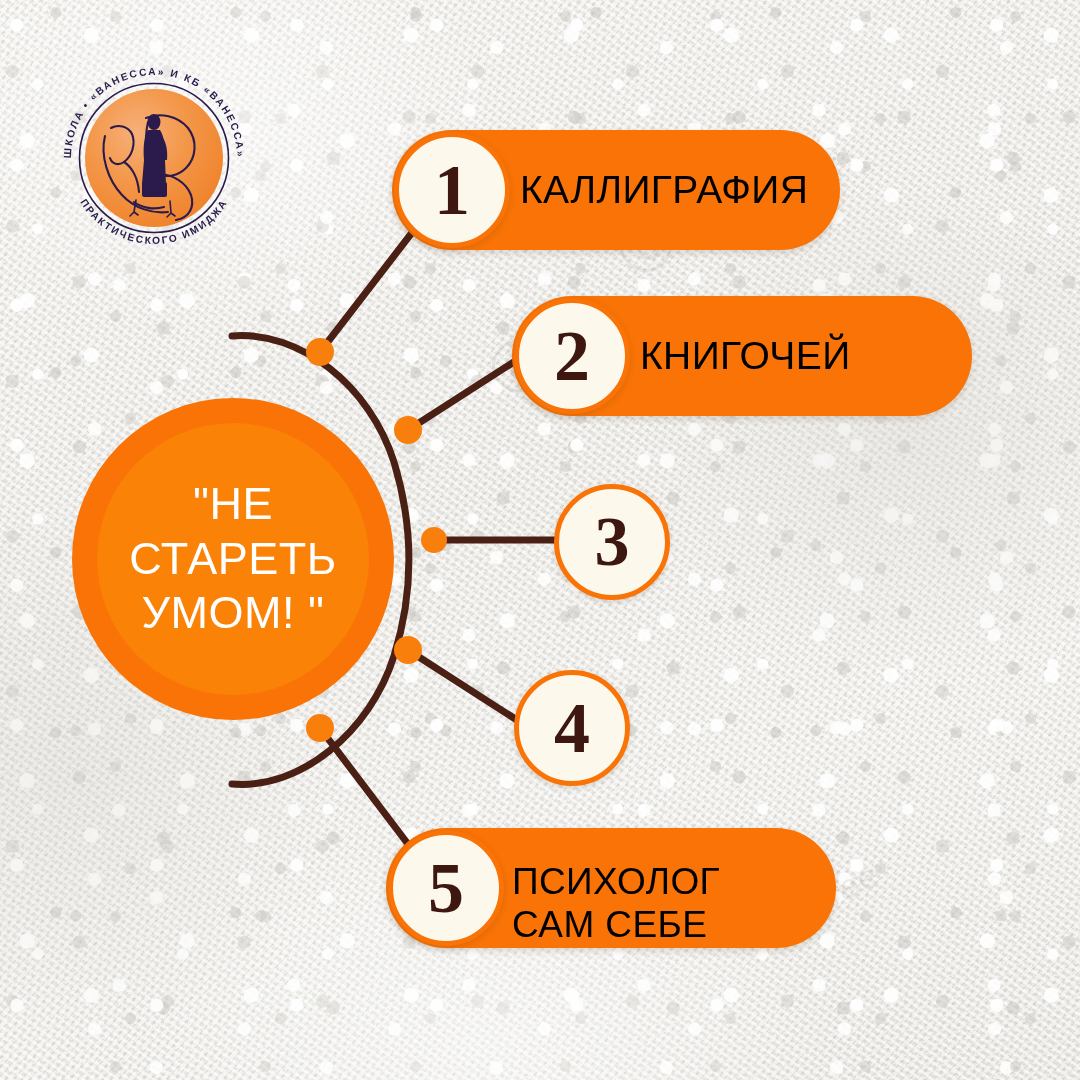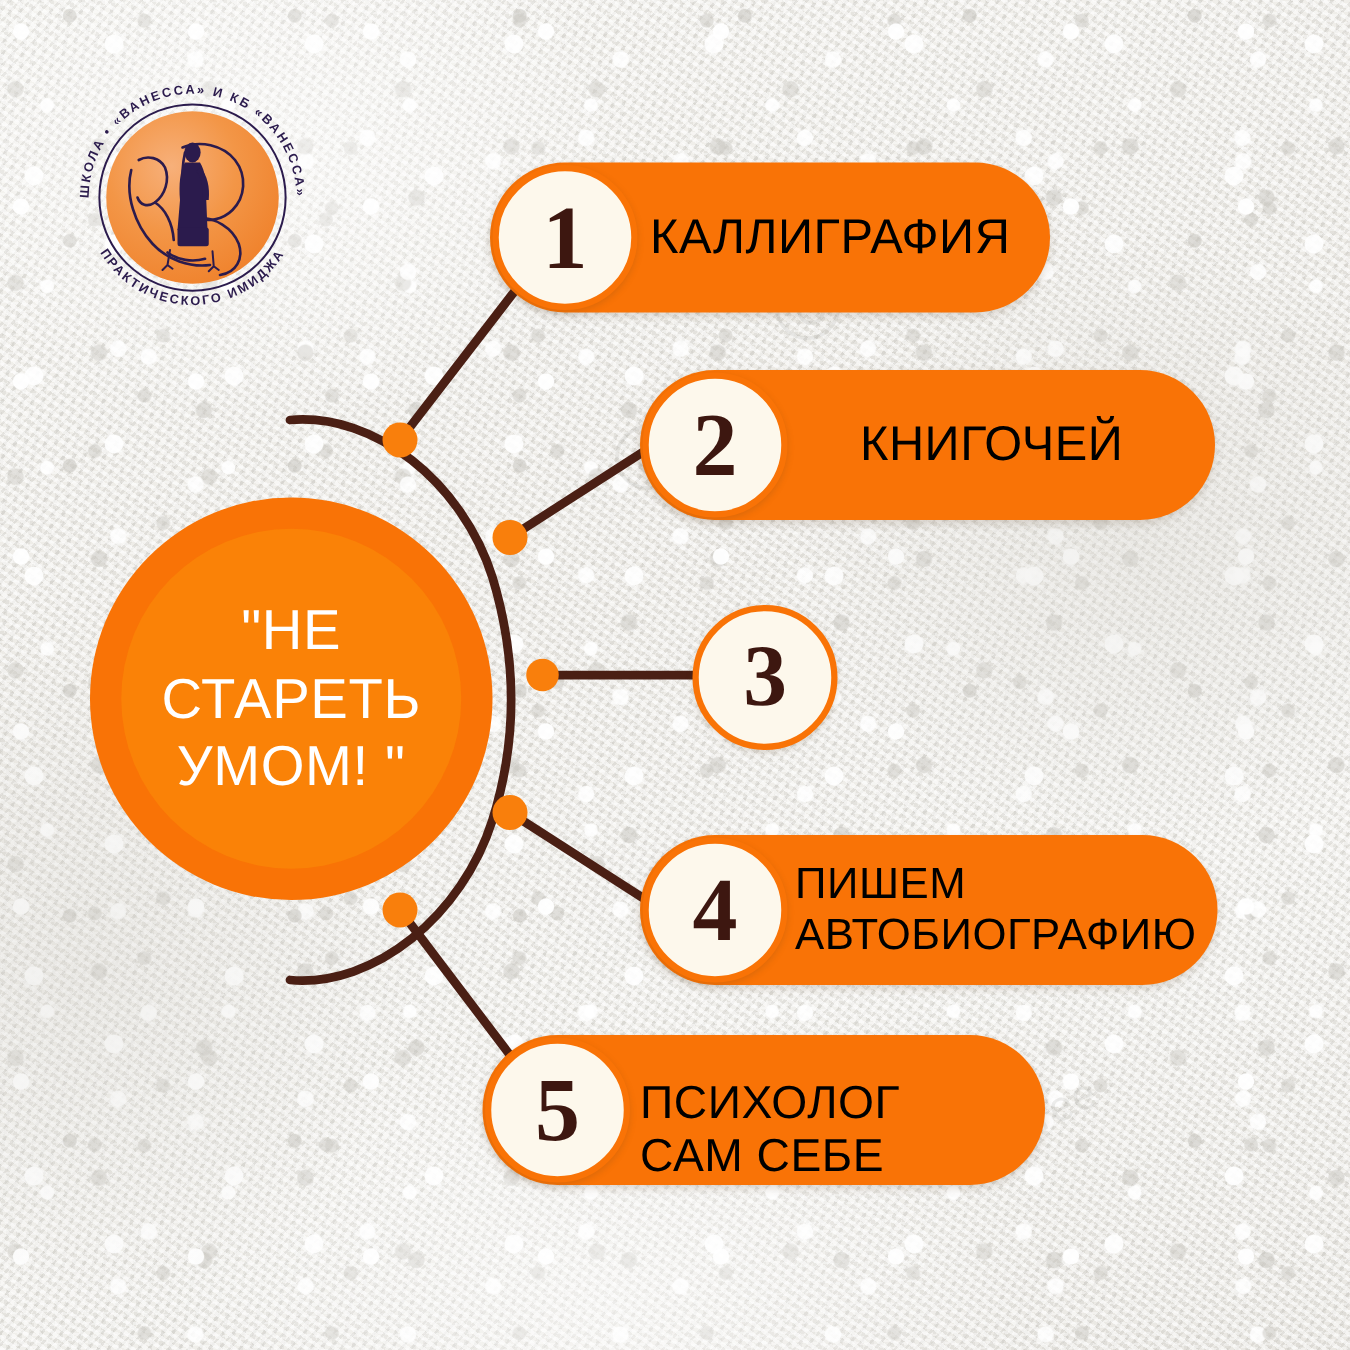--- a/index.html
+++ b/index.html
@@ -277,34 +277,30 @@
   </div>
 
   <div class="pill" style="left:392px; top:130px; width:448px; height:120px;">
     <div class="pill-label" style="padding-left:128px; padding-right:26px; font-size:39px;">КАЛЛИГРАФИЯ</div>
   </div>
   <div class="num-badge" style="left:394px; top:132px; width:106px; height:106px;">
     <span style="font-size:72px;">1</span>
   </div>
 
   <div class="pill" style="left:512px; top:296px; width:460px; height:120px;">
-    <div class="pill-label" style="padding-left:128px; padding-right:26px; font-size:39px;margin-left:48px;">КНИГОЧЕЙ</div>
+    <div class="pill-label" style="padding-left:128px; padding-right:26px; font-size:39px;">КНИГОЧЕЙ</div>
   </div>
   <div class="num-badge" style="left:514px; top:298px; width:106px; height:106px;">
     <span style="font-size:72px;">2</span>
   </div>
 
   <div class="num-badge" style="left:554px; top:484px; width:106px; height:106px;">
     <span style="font-size:70px;">3</span>
   </div>
 
-  <div class="pill" style="left:512px; top:668px; width:462px; height:120px;">
-    <div class="pill-label" style="padding-left:124px; padding-right:14px; font-size:35px;">ПИШЕМ
-АВТОБИОГРАФИЮ</div>
-  </div>
   <div class="num-badge" style="left:514px; top:670px; width:106px; height:106px;">
     <span style="font-size:72px;">4</span>
   </div>
 
   <div class="pill" style="left:386px; top:828px; width:450px; height:120px;">
     <div class="pill-label" style="padding-left:126px; padding-right:22px; font-size:37px;margin-top:32px;">ПСИХОЛОГ
 САМ СЕБЕ</div>
   </div>
   <div class="num-badge" style="left:388px; top:830px; width:106px; height:106px;">
     <span style="font-size:72px;">5</span>

